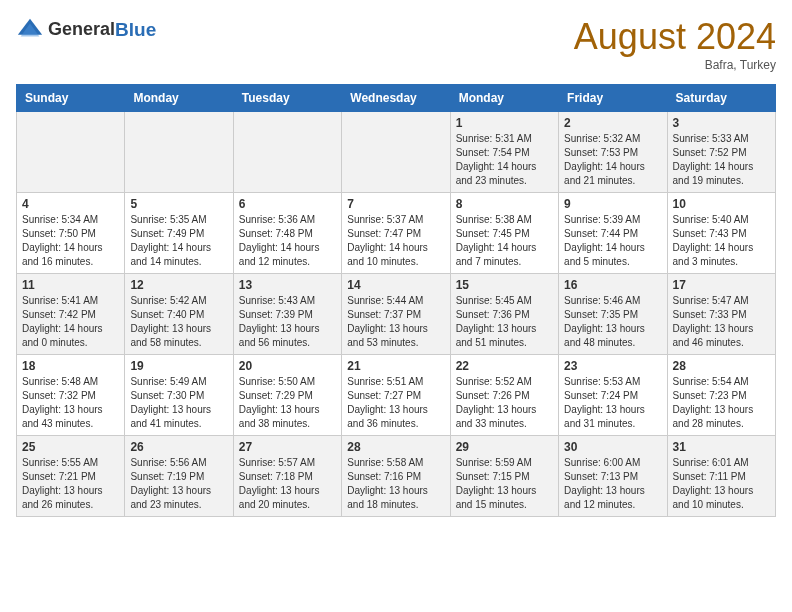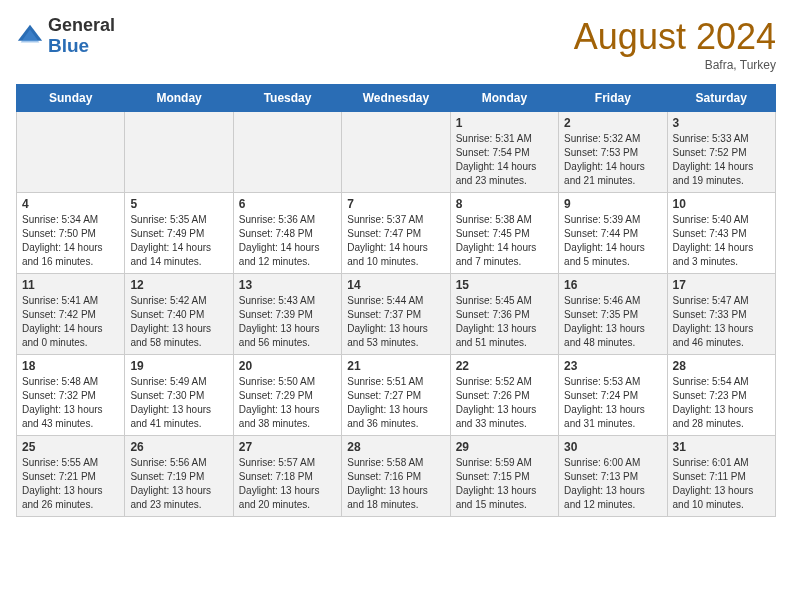--- a/index.html
+++ b/index.html
@@ -16,22 +16,23 @@
       align-items: flex-start;
       margin-bottom: 12px;
     }
     .logo {
       display: flex;
       align-items: center;
       gap: 4px;
     }
     .logo-text {
       display: flex;
-      flex-direction: column;
+      flex-direction: row;
       line-height: 1.1;
+      align-items: center;
     }
     .logo-general {
       font-size: 18px;
       font-weight: bold;
       color: #333;
     }
     .logo-blue {
       font-size: 19px;
       font-weight: bold;
       color: #2a6db5;
@@ -56,22 +57,22 @@
       width: 100%;
       border-collapse: collapse;
     }
     thead tr {
       background-color: #2a6db5;
     }
     thead th {
       color: #fff;
       font-size: 12px;
       font-weight: bold;
-      padding: 6px 20px;
-      text-align: center;
+      padding: 6px 8px;
+      text-align: left;
       border: 1px solid #2a6db5;
     }
     tbody tr {
       vertical-align: top;
     }
     tbody td {
       border: 1px solid #ccc;
       padding: 4px 5px;
       font-size: 10px;
       color: #333;

